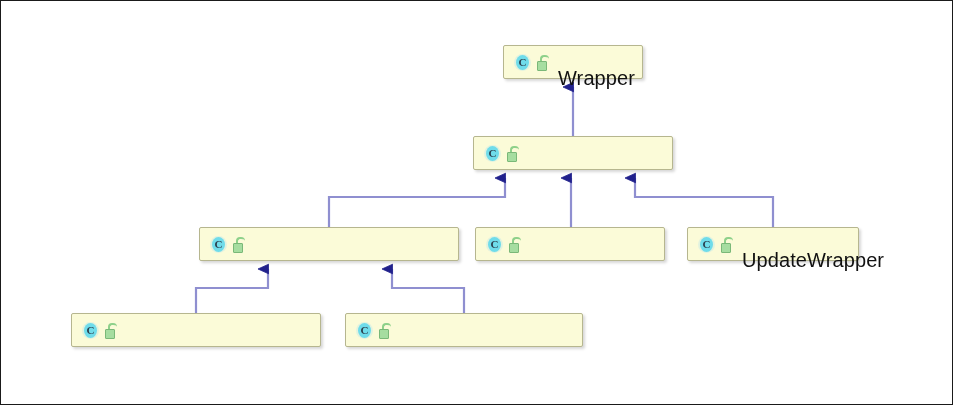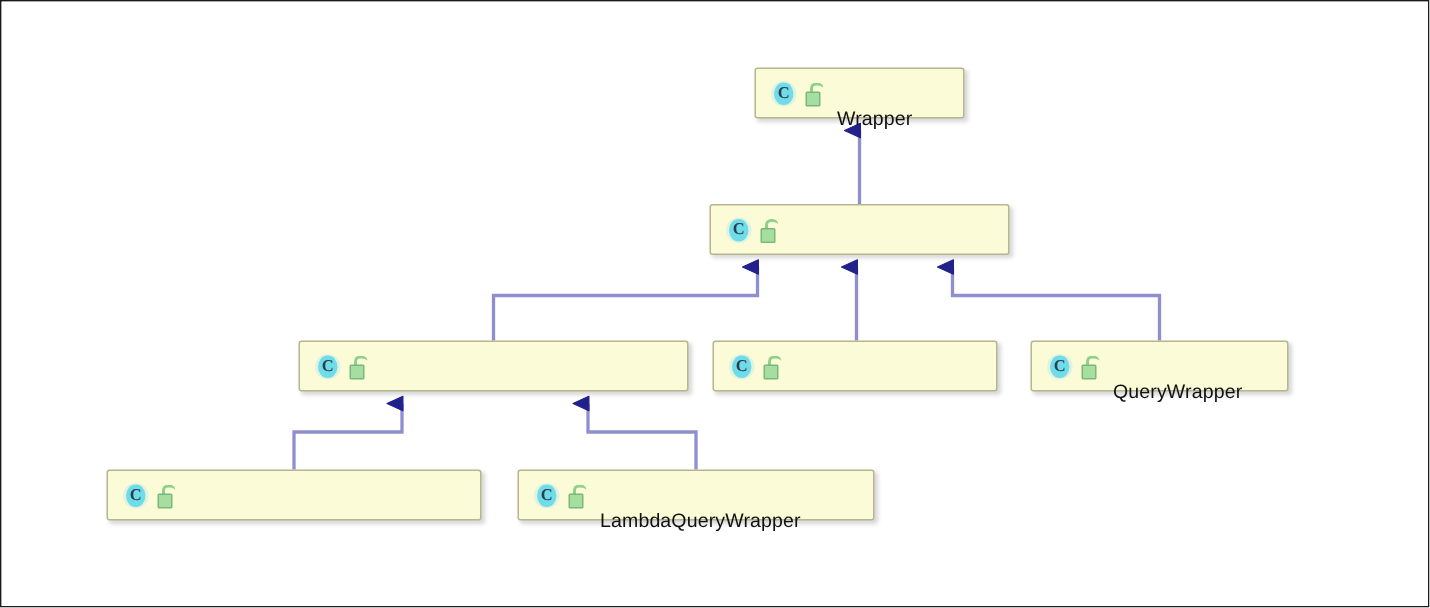--- a/index.html
+++ b/index.html
@@ -106,21 +106,21 @@
     left: 1px;
     top: 6px;
     width: 8px;
     height: 8px;
     background: #a6dda0;
     border: 1px solid #7ab878;
     border-radius: 1px;
   }
   .node-label {
     font-family: "Liberation Sans", sans-serif;
-    font-size: 13px;
+    font-size: 20px;
     color: #111111;
     letter-spacing: 0.1px;
     margin-top: 32px;
   }
 </style>
 </head>
 <body>
 
 <div id="diagram-frame">
   <div id="canvas">
@@ -200,21 +200,21 @@
             <span class="class-icon">
               <span class="halo"></span>
               <span class="disc"></span>
               <span class="glyph">C</span>
             </span>
             <span class="lock-icon">
               <span class="shackle"></span>
               <span class="body"></span>
             </span>
           </span>
-          <span class="node-label">QueryWrapper</span>
+          <span class="node-label">UpdateWrapper</span>
         </div>
         <div class="uml-node" style="left: 70px; top: 312px; width: 250px; background: rgb(251, 251, 216); border-color: rgb(182, 182, 143);">
           <span class="node-icons">
             <span class="class-icon">
               <span class="halo"></span>
               <span class="disc"></span>
               <span class="glyph">C</span>
             </span>
             <span class="lock-icon">
               <span class="shackle"></span>
@@ -227,18 +227,17 @@
             <span class="class-icon">
               <span class="halo"></span>
               <span class="disc"></span>
               <span class="glyph">C</span>
             </span>
             <span class="lock-icon">
               <span class="shackle"></span>
               <span class="body"></span>
             </span>
           </span>
-          <span class="node-label">LambdaQueryWrapper</span>
         </div>
       </div>
 
   </div>
 </div>
 
 </body></html>

